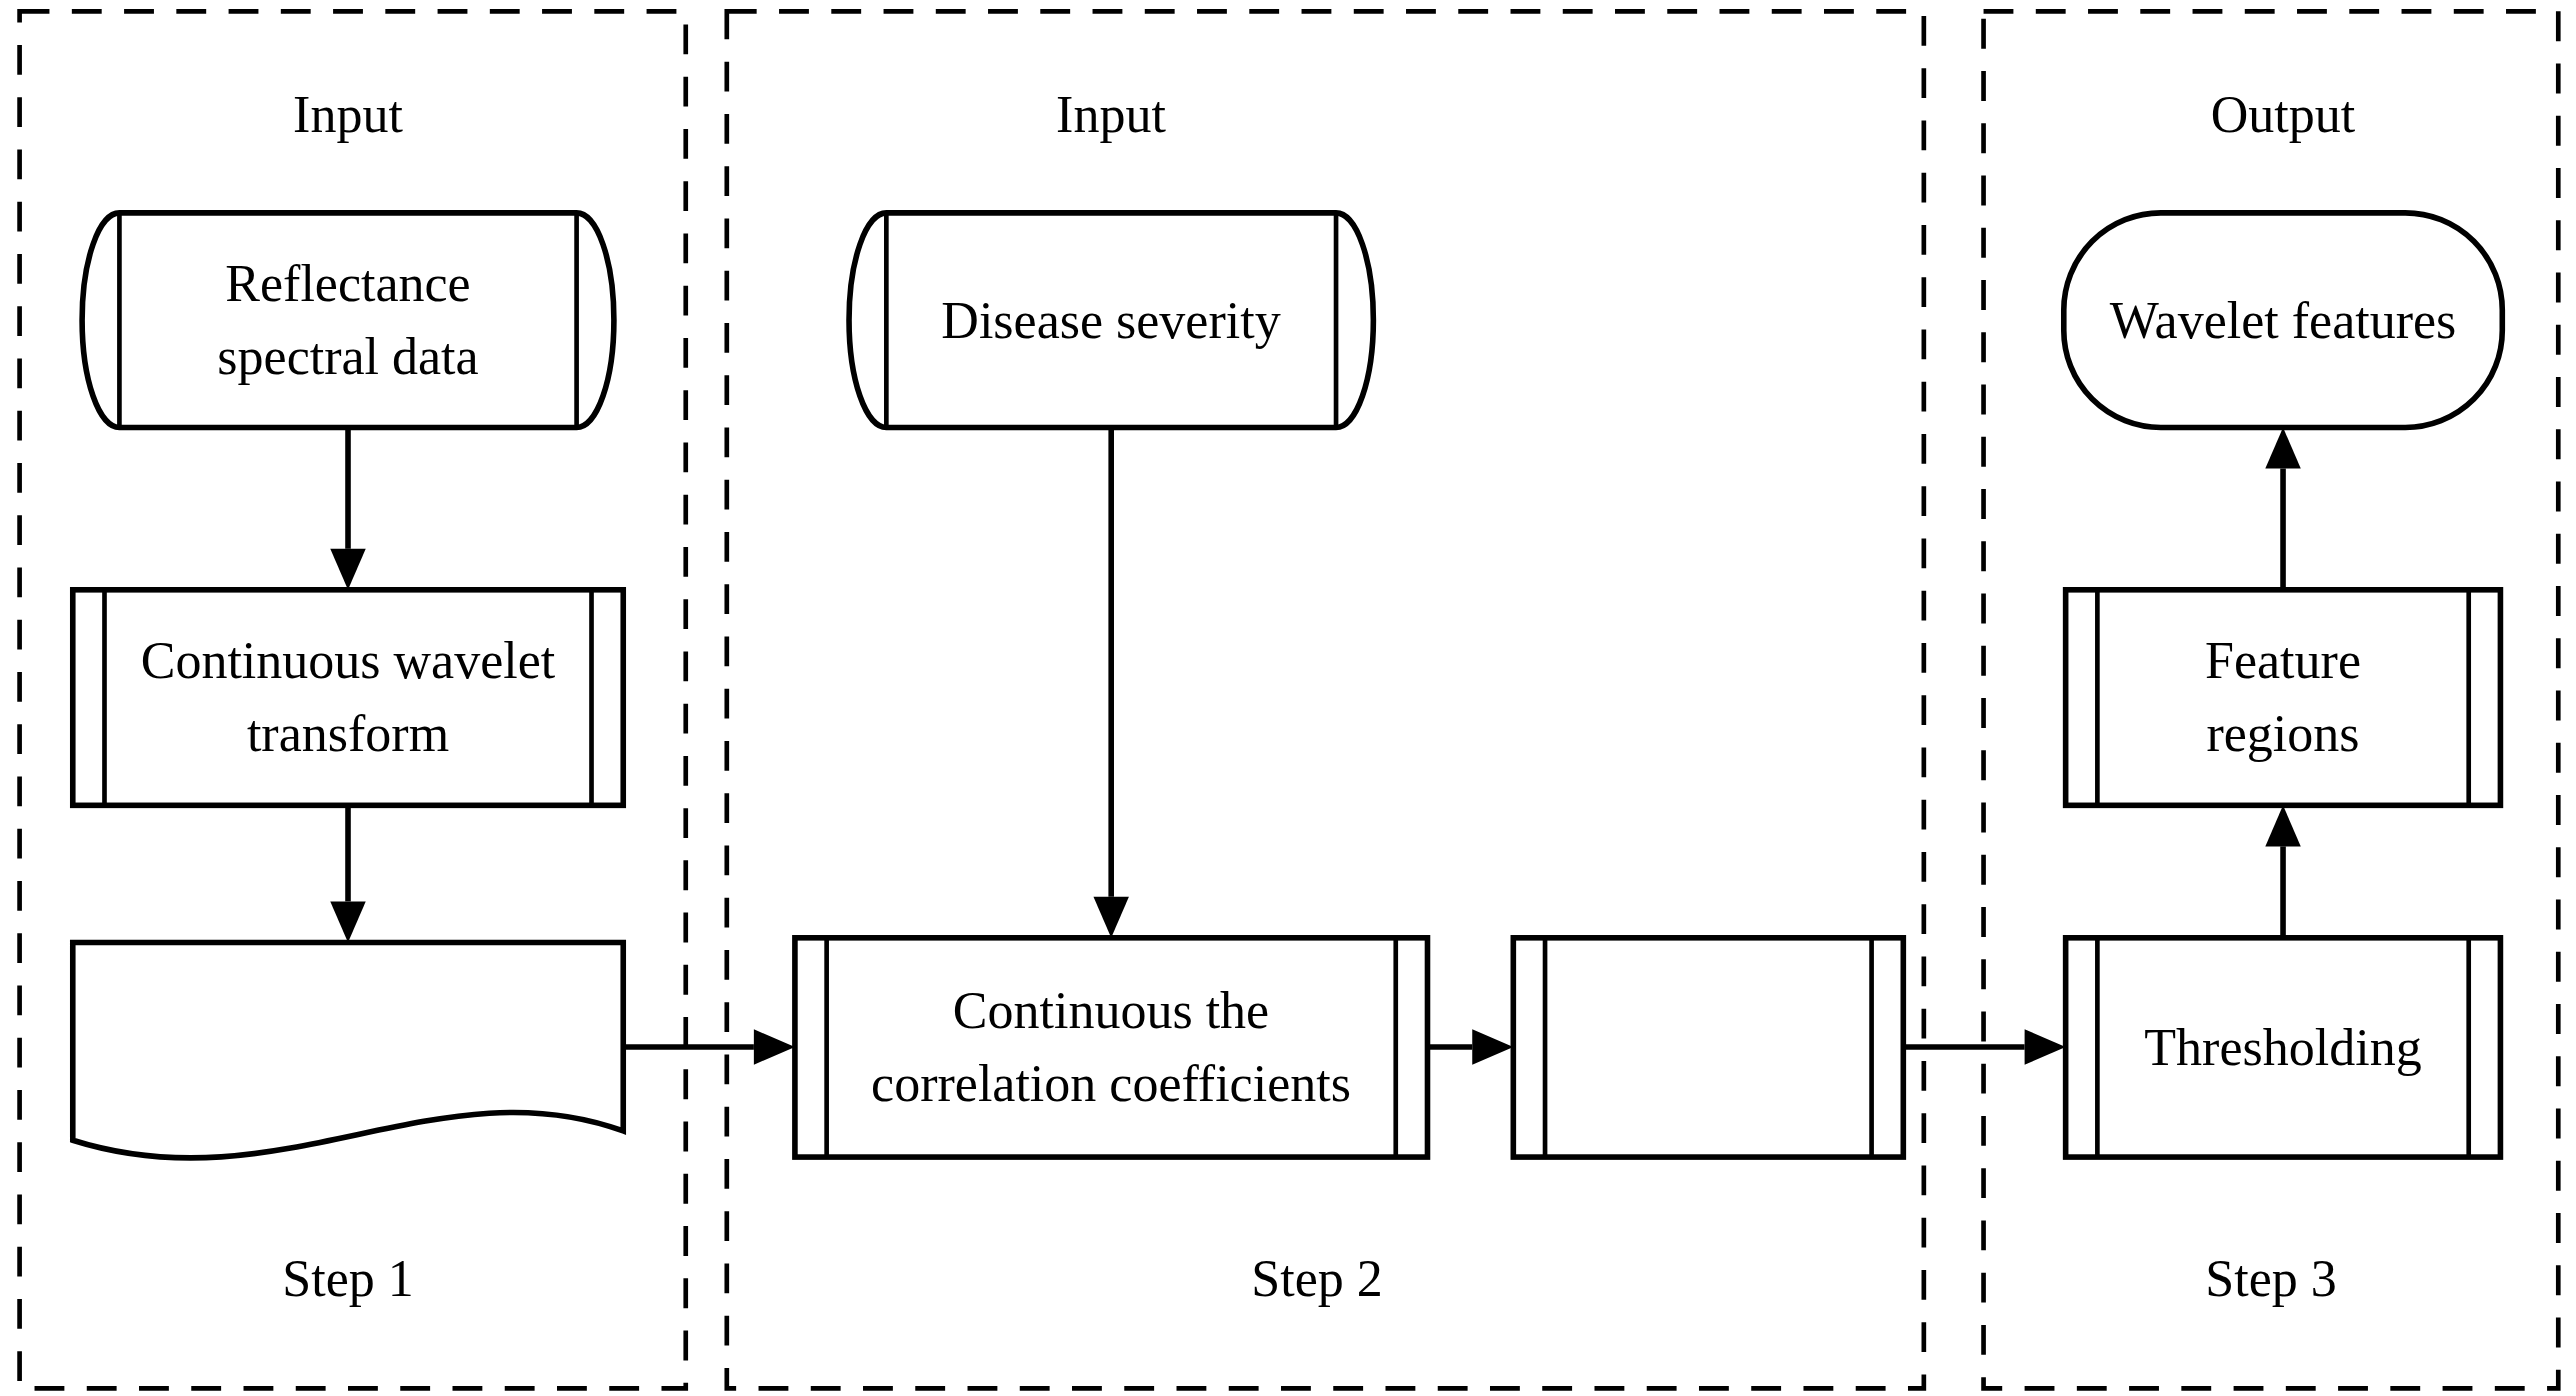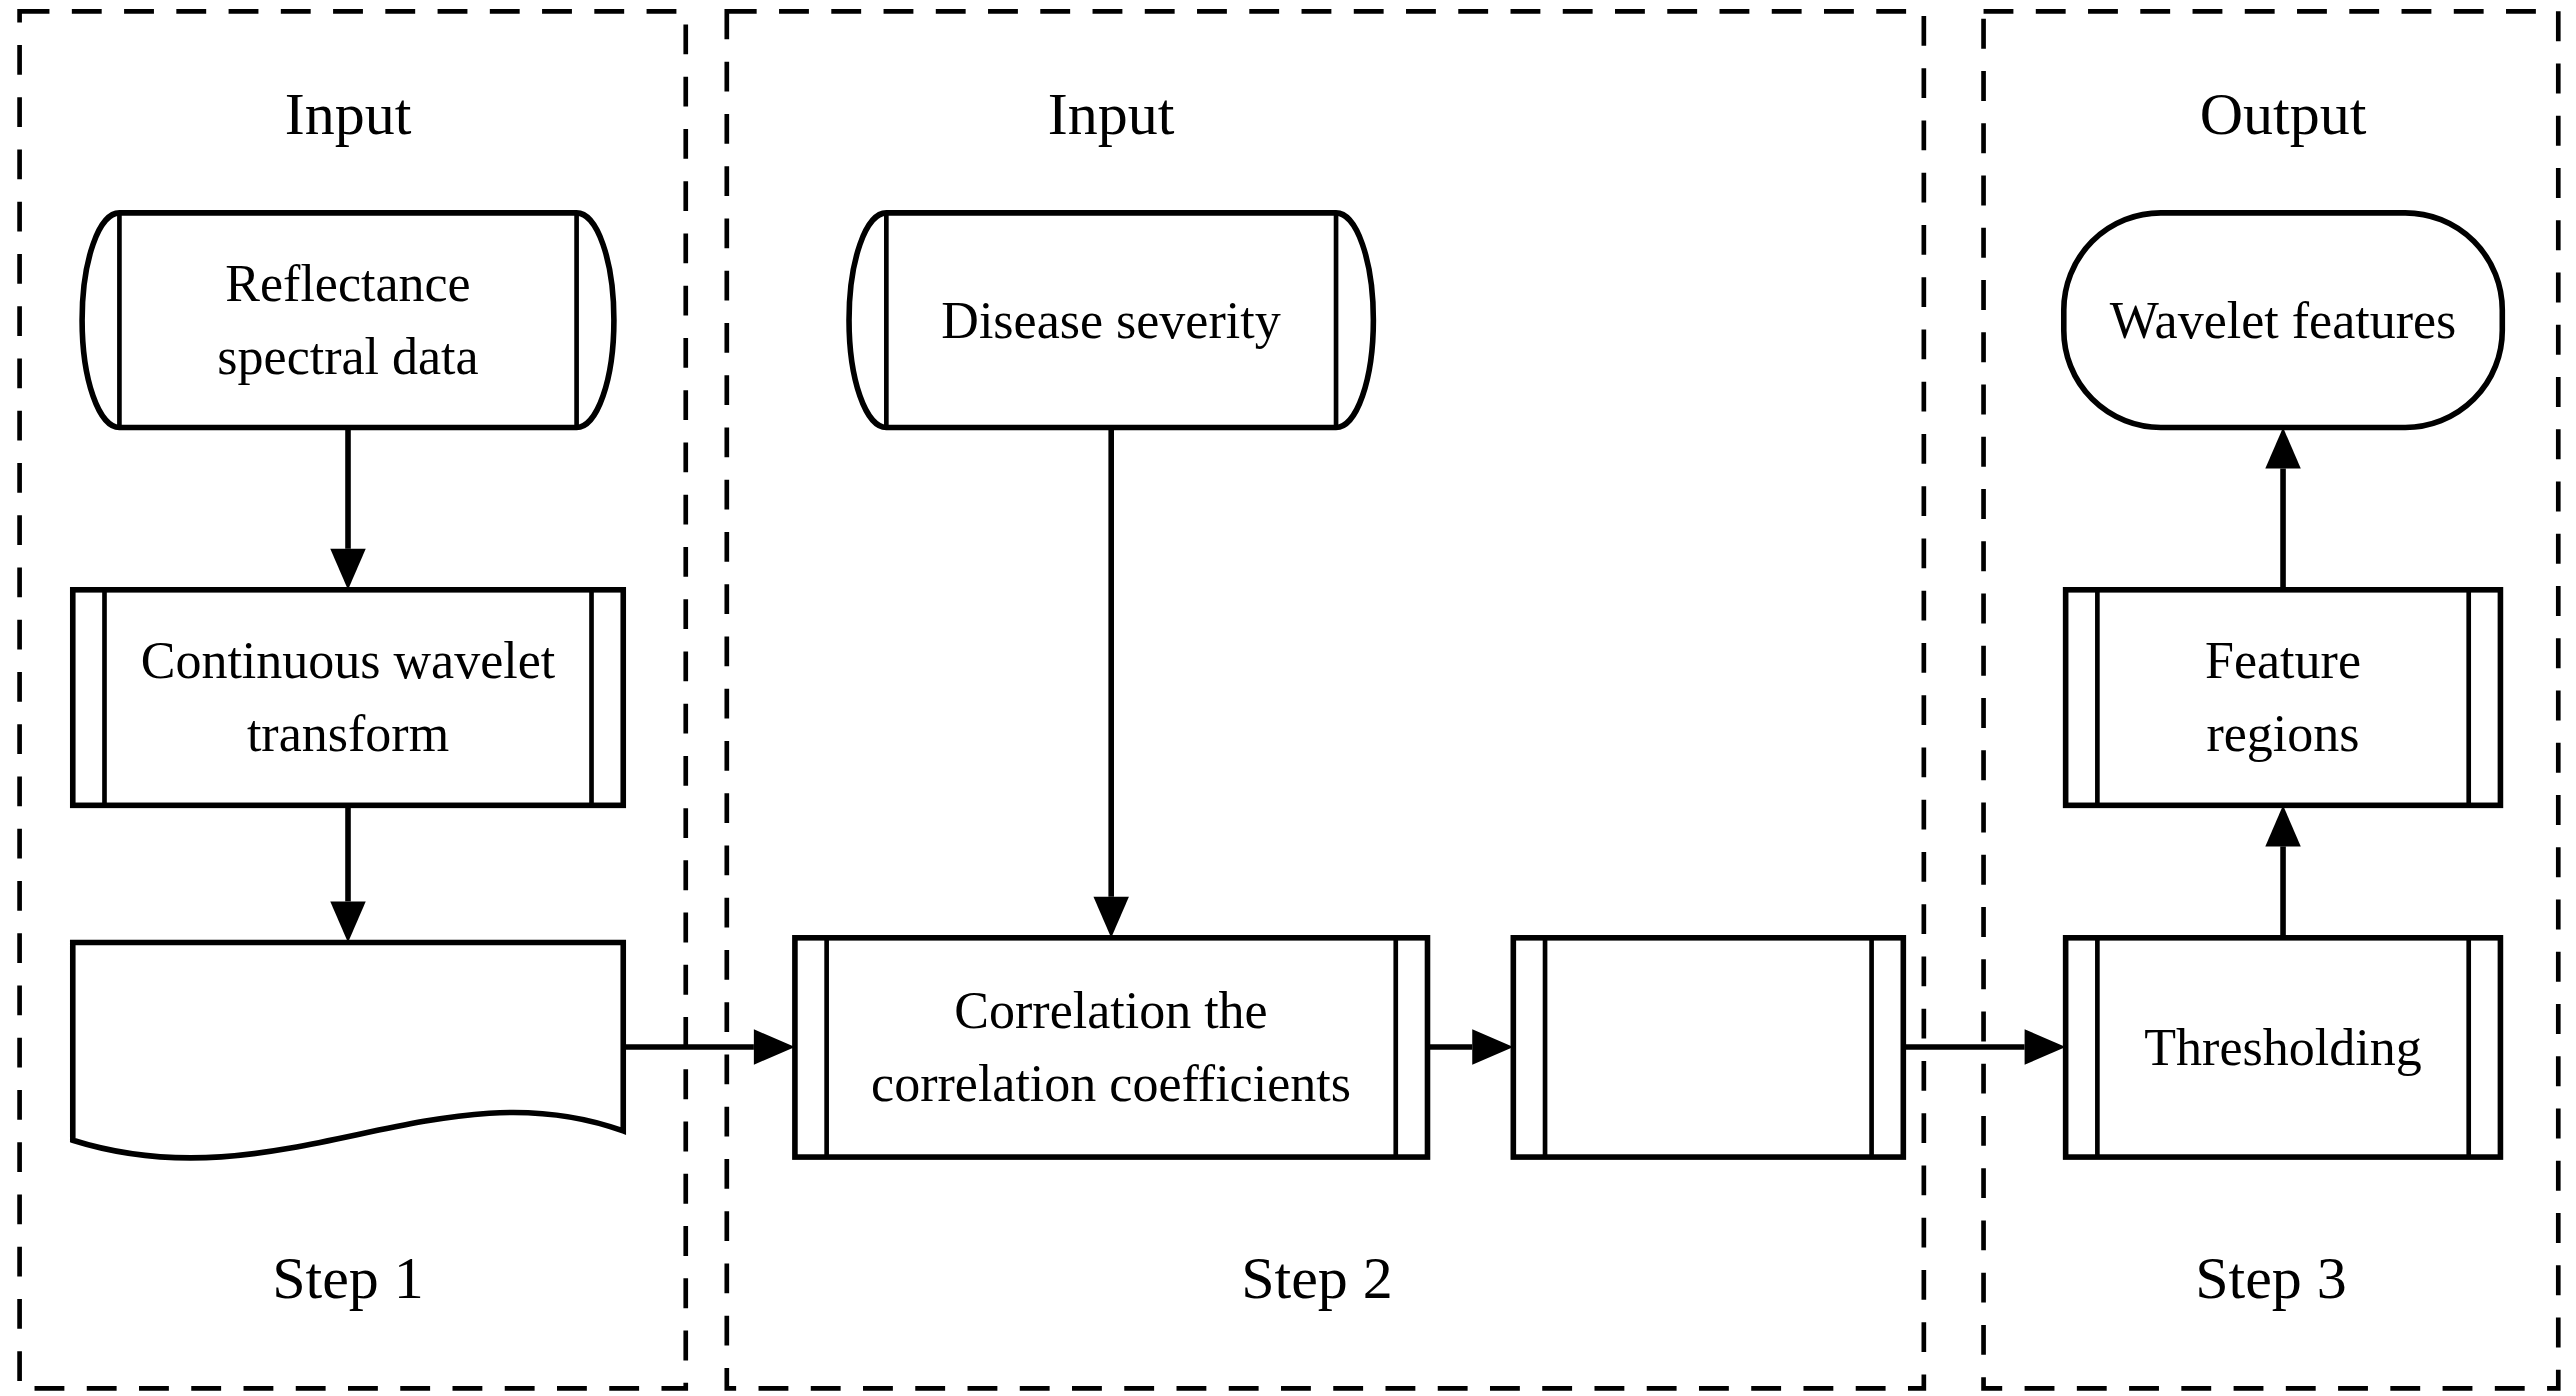--- a/index.html
+++ b/index.html
@@ -27,21 +27,21 @@
     flex-direction: column;
     align-items: center;
     justify-content: center;
     text-align: center;
     font-size: 52px;
     line-height: 73px;
     white-space: nowrap;
     transform: translate(-50%, -50%);
   }
   .lbl.title {
-    font-size: 60px;
+    font-size: 52px;
     line-height: 65px;
   }
   .shape-stroke {
     fill: none;
     stroke: #000000;
     stroke-width: 6;
   }
   .bar-stroke {
     fill: none;
     stroke: #000000;
@@ -169,21 +169,21 @@
   </div>
   <div class="lbl" style="left:348px; top:697px;">
     <span>Continuous wavelet</span>
     <span>transform</span>
   </div>
 
   <div class="lbl" style="left:1111px; top:320px;align-items:center;">
     <span>Disease severity</span>
   </div>
   <div class="lbl" style="left:1111px; top:1047px;">
-    <span>Correlation the</span>
+    <span>Continuous the</span>
     <span>correlation coefficients</span>
   </div>
 
   <div class="lbl" style="left:2283px; top:320px;">
     <span>Wavelet features</span>
   </div>
   <div class="lbl" style="left:2283px; top:697px;">
     <span>Feature</span>
     <span>regions</span>
   </div>

